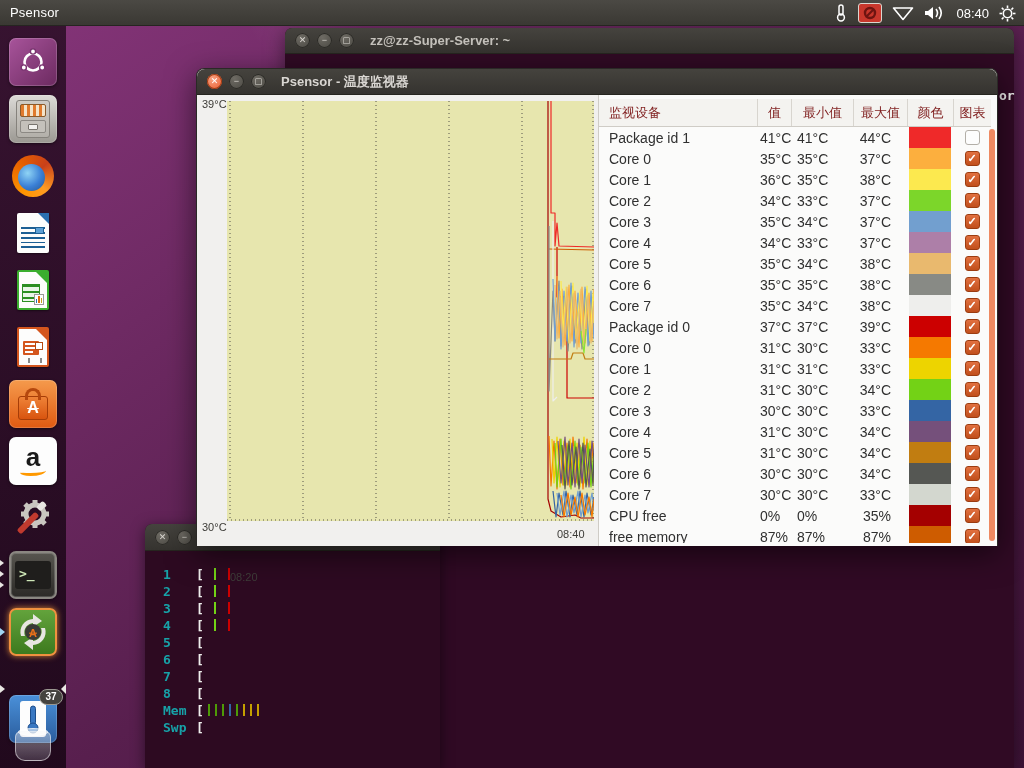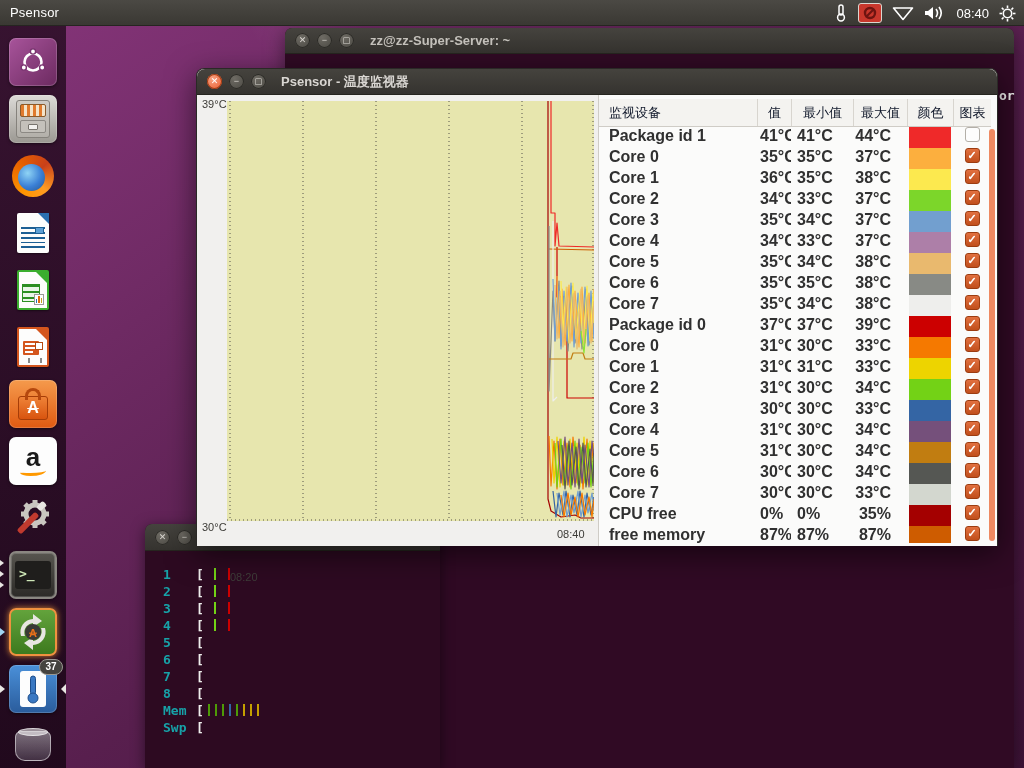--- a/index.html
+++ b/index.html
@@ -81,28 +81,28 @@
   .ps-body { position:absolute; left:0; top:26px; right:0; bottom:0; display:flex; }
 
   .chart-panel { position:relative; width:402px; height:100%; background:#f1f0ee; }
   .chart-plot { position:absolute; left:30px; top:6px; width:367px; height:420px; background:#e7e6ae; }
   .axis-label { position:absolute; font-size:11px; color:#3c3b37; }
   .chart-plot svg { display:block; }
 
   .table-panel { position:relative; width:400px; height:100%; background:#fbfbfa;
     border-left:1px solid #cfccc6; }
   .thead { position:absolute; left:0; top:4px; width:392px; height:28px; background:#f4f3f0;
-    border-bottom:1px solid #cfccc6; display:flex; font-size:13px; color:#0f172a; align-items:center; }
+    border-bottom:1px solid #cfccc6; display:flex; font-size:13px; color:#7f1d1d; align-items:center; }
   .thead .hc { height:100%; display:flex; align-items:center; justify-content:center; }
   .thead .hc + .hc { border-left:1px solid #d8d5cf; }
   .hc.h-name { width:158px; justify-content:flex-start; padding-left:10px; }
   .hc.h-val { width:34px; } .hc.h-min { width:62px; } .hc.h-max { width:54px; }
   .hc.h-color { width:46px; } .hc.h-graph { width:38px; }
   #sensor-rows { position:absolute; left:0; top:32px; width:392px; height:416px; overflow:hidden; }
-  .trow { height:21px; display:flex; font-size:16px; color:#303030;font-weight:bold; }
+  .trow { height:21px; display:flex; align-items:center; font-size:14px; color:#303030; }
   .c { white-space:nowrap; overflow:hidden; }
   .c-name { width:158px; padding-left:10px; }
   .c-val { width:34px; padding-left:3px; }
   .c-min { width:62px; padding-left:6px; }
   .c-max { width:54px; text-align:right; padding-right:16px; }
   .c-color { width:46px; height:21px; padding:0 2px; }
   .c-color .swatch { width:100%; height:100%; }
   .c-graph { width:38px; display:flex; justify-content:center; }
   .cb { width:15px; height:15px; border-radius:3px; display:flex; align-items:center; justify-content:center; }
   .cb.on { background:linear-gradient(#e1703f,#c14f1c); border:1px solid #9c3c10; }
@@ -593,21 +593,21 @@
 
     <div class="licon tile" style="top:582px; background:linear-gradient(#63a33c,#3d7a1e); border:2px solid #f0913f; box-shadow:0 0 6px rgba(255,160,60,.8);">
       <svg width="40" height="40" viewBox="0 0 40 40">
         <path d="M8 24 A 13 13 0 0 1 20 7 L20 2 L29 9 L20 15 L20 11 A 9.5 9.5 0 0 0 12 24 Z" fill="#e8e6e2"></path>
         <path d="M32 16 A 13 13 0 0 1 20 33 L20 38 L11 31 L20 25 L20 29 A 9.5 9.5 0 0 0 28 16 Z" fill="#e8e6e2"></path>
         <circle cx="20" cy="20" r="8" fill="#3a3a36"></circle>
         <text x="20" y="24.5" text-anchor="middle" font-size="11" font-weight="bold" fill="#e8701a" text-decoration="line-through">A</text>
       </svg>
     </div>
 
-    <div class="licon tile" style="top:639px; background:linear-gradient(#4a90d9,#2a5c9c);">
+    <div class="licon tile" style="top:669px; background:linear-gradient(#4a90d9,#2a5c9c);">
       <div style="width:26px;height:36px;background:#fdfdfd;border-radius:3px;display:flex;align-items:center;justify-content:center;">
         <svg width="14" height="30" viewBox="0 0 14 30">
           <rect x="4.5" y="2" width="5" height="19" rx="2.5" fill="#3a78c2" stroke="#1d4e8c" stroke-width="1"></rect>
           <circle cx="7" cy="24" r="5" fill="#3a78c2" stroke="#1d4e8c" stroke-width="1"></circle>
         </svg>
       </div>
       <div class="badge">37</div>
     </div>
 
     <div class="licon" style="top:696px;">

